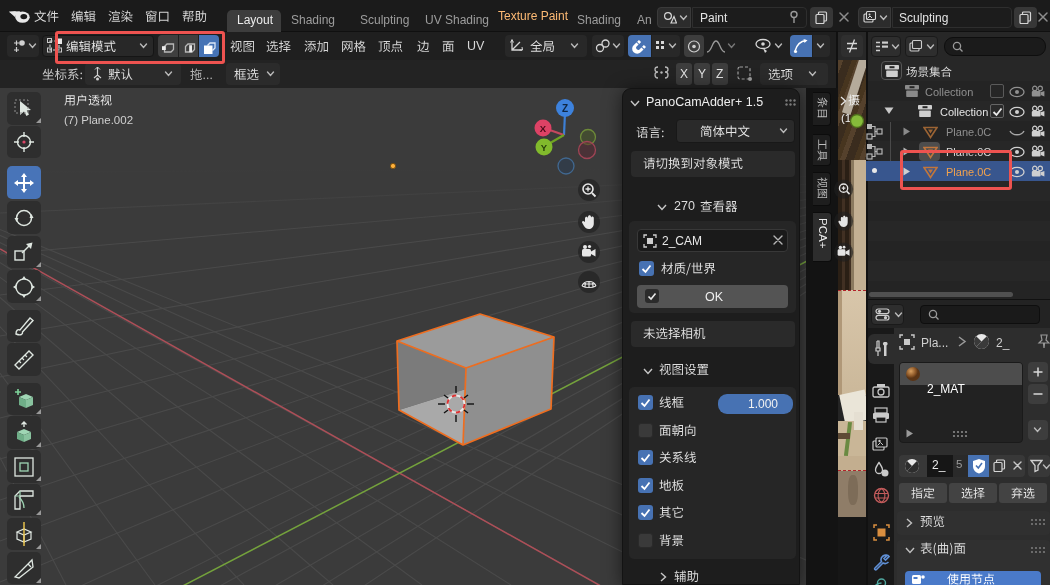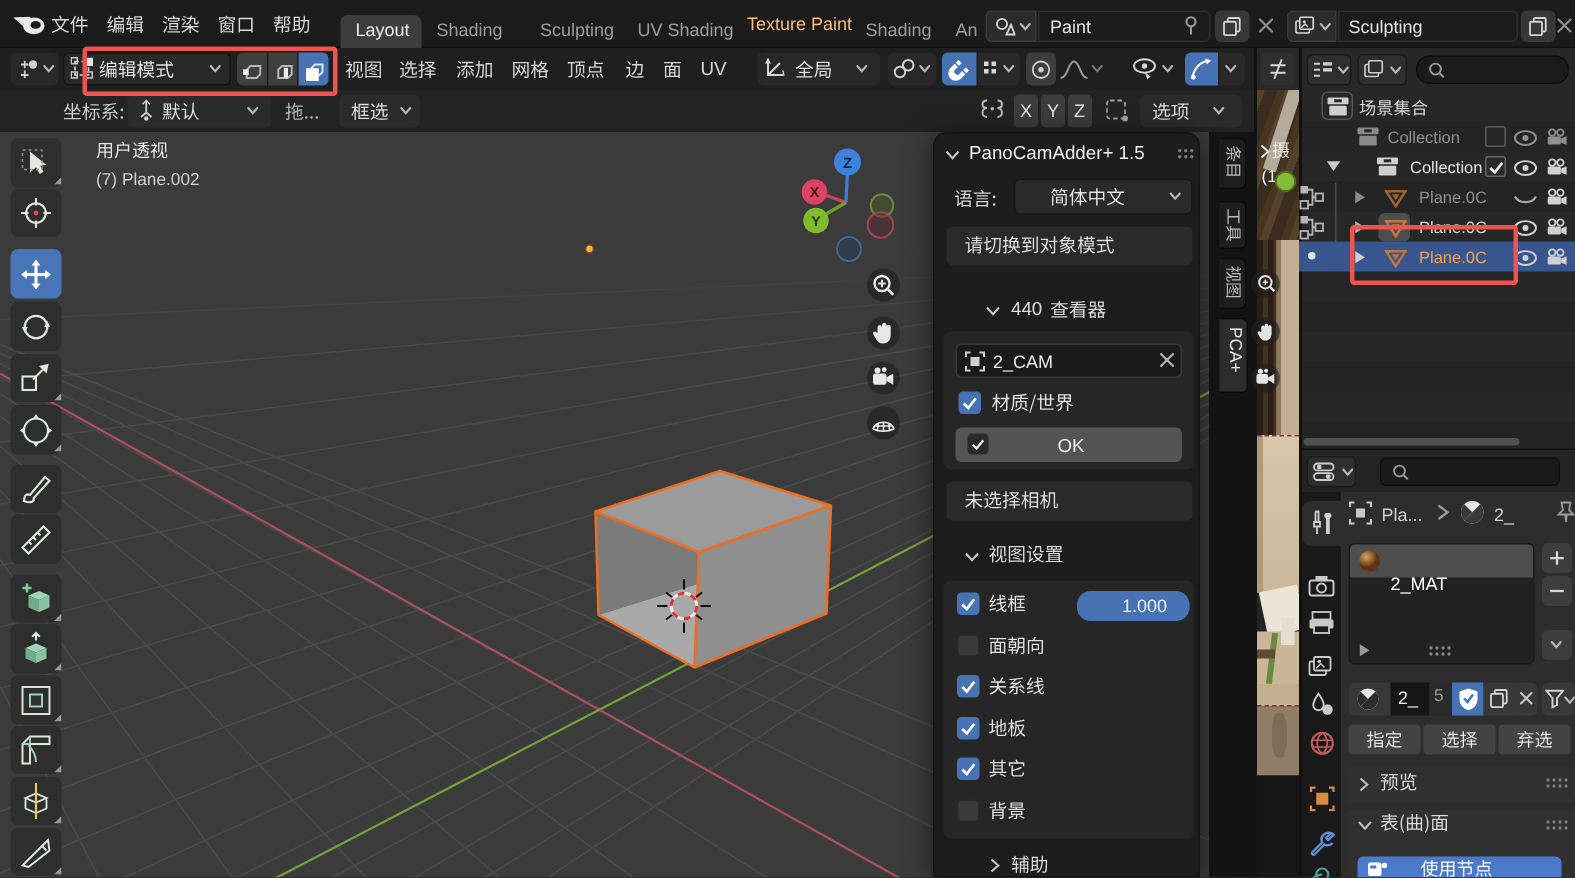--- a/index.html
+++ b/index.html
@@ -544,21 +544,21 @@
       <path transform="translate(2000,880) scale(1,-1)" d="M164 839V638H48V568H164V345C116 331 72 318 36 309L56 235L164 270V12C164 0 159 -4 148 -4C137 -5 103 -5 64 -4C74 -25 84 -58 87 -77C145 -78 182 -75 205 -62C229 -50 238 -29 238 12V294L345 329L334 399L238 368V568H331V638H238V839ZM536 688H744C721 654 692 617 664 587H458C487 620 513 654 536 688ZM333 289V224H575C535 137 452 48 279 -28C295 -42 318 -66 329 -81C499 -1 588 93 635 186C699 68 802 -28 921 -77C931 -59 953 -32 969 -17C848 25 744 115 687 224H950V289H880V587H750C788 629 827 678 853 722L803 756L791 752H575C589 778 602 803 613 828L537 842C502 757 435 651 337 572C353 561 377 536 388 519L406 535V289ZM478 289V527H611V422C611 382 609 337 598 289ZM805 289H671C682 336 684 381 684 421V527H805Z"></path>
       <path transform="translate(3000,880) scale(1,-1)" d="M641 754V148H711V754ZM839 824V37C839 20 834 15 817 15C800 14 745 14 686 16C698 -4 710 -38 714 -59C787 -59 840 -57 871 -44C901 -32 912 -10 912 37V824ZM62 42 79 -30C211 -4 401 32 579 67L575 133L365 94V251H565V318H365V425H294V318H97V251H294V82ZM119 439C143 450 180 454 493 484C507 461 519 440 528 422L585 460C556 517 490 608 434 675L379 643C404 613 430 577 454 543L198 521C239 575 280 642 314 708H585V774H71V708H230C198 637 157 573 142 554C125 530 110 513 94 510C103 490 114 455 119 439Z"></path>
       <path transform="translate(4000,880) scale(1,-1)" d="M502 394C549 323 594 228 610 168L676 201C660 261 612 353 563 422ZM91 453C152 398 217 333 275 267C215 139 136 42 45 -17C63 -32 86 -60 98 -78C190 -12 268 80 329 203C374 147 411 94 435 49L495 104C466 156 419 218 364 281C410 396 443 533 460 695L411 709L398 706H70V635H378C363 527 339 430 307 344C254 399 198 453 144 500ZM765 840V599H482V527H765V22C765 4 758 -1 741 -2C724 -2 668 -3 605 0C615 -23 626 -58 630 -79C715 -79 766 -77 796 -64C827 -51 839 -28 839 22V527H959V599H839V840Z"></path>
       <path transform="translate(5000,880) scale(1,-1)" d="M341 844C286 762 185 663 52 590C68 580 91 555 102 538C122 550 141 562 160 575V411H328C253 365 163 332 65 310C77 296 96 268 103 254C202 282 294 319 373 370C398 353 421 336 441 318C357 259 213 203 98 177C112 164 130 140 140 124C251 154 389 214 479 280C495 262 509 244 520 226C418 143 234 66 84 30C99 17 119 -9 129 -27C266 13 434 88 546 173C573 101 560 39 520 13C500 -1 476 -3 450 -3C427 -3 391 -3 355 1C366 -18 374 -48 375 -68C408 -69 439 -70 463 -70C505 -70 534 -64 569 -40C636 2 654 104 605 211L660 237C703 143 785 30 903 -29C913 -8 936 21 953 36C840 83 761 181 719 268C769 294 819 323 861 351L801 396C744 354 653 299 578 261C544 313 494 364 425 407L430 411H849V636H582C611 669 640 708 660 743L609 777L597 773H377C393 791 407 810 420 828ZM324 713H554C536 686 514 658 492 636H241C271 661 299 687 324 713ZM231 578H495C472 537 442 501 407 470H231ZM566 578H775V470H492C521 502 545 538 566 578Z"></path>
       <path transform="translate(6000,880) scale(1,-1)" d="M472 417H820V345H472ZM472 542H820V472H472ZM732 840V757H578V840H507V757H360V693H507V618H578V693H732V618H805V693H945V757H805V840ZM402 599V289H606C602 259 598 232 591 206H340V142H569C531 65 459 12 312 -20C326 -35 345 -63 352 -80C526 -38 607 34 647 140C697 30 790 -45 920 -80C930 -61 950 -33 966 -18C853 6 767 61 719 142H943V206H666C671 232 676 260 679 289H893V599ZM175 840V647H50V577H175V576C148 440 90 281 32 197C45 179 63 146 72 124C110 183 146 274 175 372V-79H247V436C274 383 305 319 318 286L366 340C349 371 273 496 247 535V577H350V647H247V840Z"></path>
       <path transform="translate(7000,880) scale(1,-1)" d="M709 791C761 755 823 701 853 665L905 712C875 747 811 798 760 833ZM565 836C565 774 567 713 570 653H55V580H575C601 208 685 -82 849 -82C926 -82 954 -31 967 144C946 152 918 169 901 186C894 52 883 -4 855 -4C756 -4 678 241 653 580H947V653H649C646 712 645 773 645 836ZM59 24 83 -50C211 -22 395 20 565 60L559 128L345 82V358H532V431H90V358H270V67Z"></path>
     </svg>
     <svg style="position:absolute;left:657px;top:203px;" width="10" height="8" viewBox="0 0 10 8">
       <path d="M1 2 L5 6.5 L9 2" stroke="#c7c7c7" stroke-width="1.4" fill="none"></path>
     </svg>
-    <div style="position:absolute;left:674px;top:199px;font:12.5px 'Liberation Sans';color:#dddddd">440</div>
+    <div style="position:absolute;left:674px;top:199px;font:12.5px 'Liberation Sans';color:#dddddd">270</div>
     <svg style="position:absolute;left:700px;top:199.5px;overflow:visible" width="37.5" height="12.5" viewBox="0 0 3000 1000" fill="#dddddd">
       <path transform="translate(0,880) scale(1,-1)" d="M295 218H700V134H295ZM295 352H700V270H295ZM221 406V80H778V406ZM74 20V-48H930V20ZM460 840V713H57V647H379C293 552 159 466 36 424C52 410 74 382 85 364C221 418 369 523 460 642V437H534V643C626 527 776 423 914 372C925 391 947 420 964 434C838 473 702 556 615 647H944V713H534V840Z"></path>
       <path transform="translate(1000,880) scale(1,-1)" d="M332 214H768V144H332ZM332 267V335H768V267ZM332 92H768V18H332ZM826 832C666 800 362 785 118 783C125 767 132 742 133 725C220 725 314 727 408 731C401 708 394 685 386 662H132V602H364C354 577 343 552 330 527H59V465H296C233 359 147 267 33 202C49 187 71 160 81 143C150 184 209 234 260 291V-82H332V-42H768V-82H843V395H340C355 418 369 441 382 465H941V527H413C425 552 436 577 446 602H883V662H468L491 735C635 744 773 758 874 778Z"></path>
       <path transform="translate(2000,880) scale(1,-1)" d="M196 730H366V589H196ZM622 730H802V589H622ZM614 484C656 468 706 443 740 420H452C475 452 495 485 511 518L437 532V795H128V524H431C415 489 392 454 364 420H52V353H298C230 293 141 239 30 198C45 184 64 158 72 141L128 165V-80H198V-51H365V-74H437V229H246C305 267 355 309 396 353H582C624 307 679 264 739 229H555V-80H624V-51H802V-74H875V164L924 148C934 166 955 194 972 208C863 234 751 288 675 353H949V420H774L801 449C768 475 704 506 653 524ZM553 795V524H875V795ZM198 15V163H365V15ZM624 15V163H802V15Z"></path>
     </svg>
     <div style="position:absolute;left:629px;top:221px;width:167px;height:92px;background:#262626;border-radius:5px"></div>
     <div style="position:absolute;left:637px;top:229px;width:151px;height:23px;background:#1a1a1a;border-radius:4px;border:1px solid #383838"></div>
     <svg style="position:absolute;left:643px;top:234px;" width="14" height="14" viewBox="0 0 14 14">
       <path d="M1 4 L1 1 L4 1 M10 1 L13 1 L13 4 M13 10 L13 13 L10 13 M4 13 L1 13 L1 10" stroke="#cfcfcf" stroke-width="1.3" fill="none"></path>
       <rect x="4" y="4" width="6" height="6" fill="#cfcfcf"></rect>

